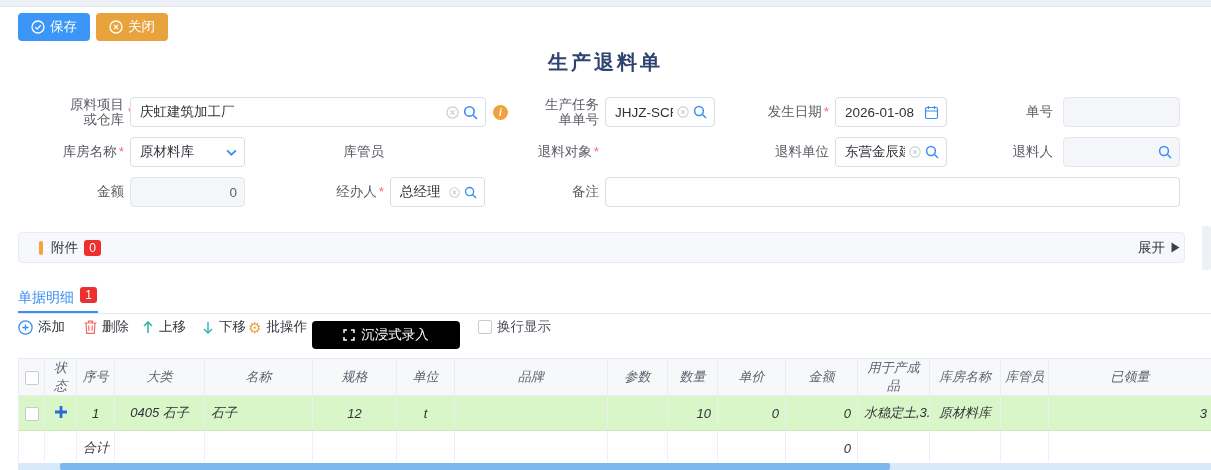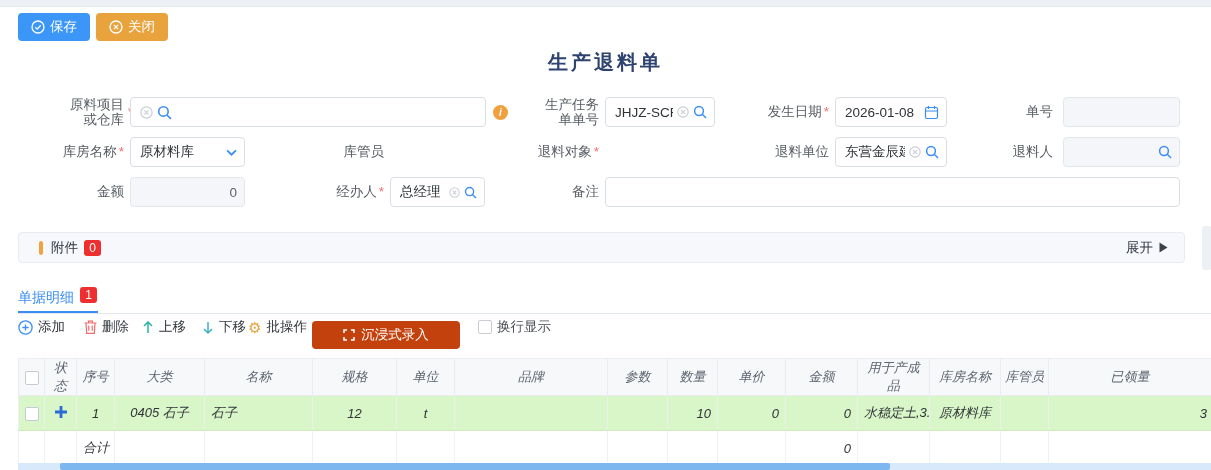--- a/index.html
+++ b/index.html
@@ -25,39 +25,39 @@
        border-radius:4px;display:flex;align-items:center;padding:0 7px 0 9px;font-size:13.5px;color:#2f3338;gap:4px;}
   .ctl .txt{flex:1;overflow:hidden;white-space:nowrap;}
   .ctl .txt.rt{text-align:right;}
   .ctl.dis{background:#f4f6f9;border-color:#e3e7ec;color:#5d6269;}
   .ic{flex:none;display:flex;align-items:center;}
   .info-dot{position:absolute;left:493px;top:105px;width:15px;height:15px;border-radius:50%;background:#f0a13e;
         color:#fff;font-size:10px;font-weight:bold;text-align:center;line-height:15px;font-style:italic;}
 
   
   .attach{position:absolute;left:18px;top:232px;width:1167px;height:31px;box-sizing:border-box;background:#f7f8fb;
-          border:1px solid #e8ebf1;border-radius:4px;display:flex;align-items:center;padding:0 16px 0 20px;}
+          border:1px solid #e8ebf1;border-radius:4px;display:flex;align-items:center;padding:0 4px 0 20px;}
   .amark{width:4px;height:14px;border-radius:2px;background:#f2a33c;margin-right:8px;}
   .atext{font-size:13.5px;color:#303540;}
   .badge{display:inline-block;min-width:9px;height:16px;line-height:16px;padding:0 4px;margin-left:6px;
          background:#ee2f2f;color:#fff;font-size:12px;border-radius:3px;text-align:center;}
   .expand{margin-left:auto;display:flex;align-items:center;gap:6px;font-size:13.5px;color:#303540;cursor:pointer;}
   .rgutter{position:absolute;right:0;top:226px;width:9px;height:44px;background:#edf0f4;border-radius:2px;}
 
   
   .tab{position:absolute;left:18px;top:287px;display:flex;align-items:flex-start;cursor:pointer;}
   .tabtxt{font-size:14px;color:#3b8ef3;line-height:20px;}
   .tabline{position:absolute;left:18px;top:311px;width:80px;height:3px;background:#3b8ef3;}
   .tabborder{position:absolute;left:18px;top:313px;width:1193px;height:1px;background:#e3e7ee;}
 
   
   .titem{position:absolute;top:313px;height:28px;display:flex;align-items:center;gap:5px;font-size:13.5px;
          color:#32363c;cursor:pointer;white-space:nowrap;}
   .gear{font-size:15px;color:#eaa23e;line-height:1;}
-  .btn-imm{position:absolute;left:312px;top:321px;width:148px;height:28px;background:#c2410c;color:#fff;
+  .btn-imm{position:absolute;left:312px;top:321px;width:148px;height:28px;background:#000000;color:#fff;
            border:none;border-radius:4px;display:flex;align-items:center;justify-content:center;gap:6px;
            font-size:13.5px;cursor:pointer;}
   .chk{width:14px;height:14px;box-sizing:border-box;border:1px solid #c6cbd4;border-radius:2px;background:#fff;}
 
   
   .twrap{position:absolute;left:18px;top:358px;width:1193px;height:104px;overflow:hidden;}
   table{border-collapse:collapse;table-layout:fixed;width:1193px;font-style:italic;}
   th{background:#f7f8fa;color:#5d6470;font-weight:normal;font-size:13px;height:34px;
      border:1px solid #e9ecf2;border-left:none;padding:0 4px;box-sizing:border-box;}
   th:first-child{border-left:1px solid #e9ecf2;}
@@ -101,20 +101,21 @@
   </button>
 
   <div class="title">生产退料单</div>
 
   <div class="lb lb2" style="right:1087px;top:97px;">
     <div>原料项目</div>
     <div>或仓库</div>
     <i class="req-mid">*</i>
   </div>
   <div class="ctl" style="left:130px;top:97px;width:356px;">
+    <span class="txt">庆虹建筑加工厂</span>
     <span class="ic">
       <svg width="13" height="13" viewBox="0 0 13 13" fill="none" stroke="#c9ced6" stroke-width="1.2">
           <circle cx="6.5" cy="6.5" r="5.6"></circle>
           <path d="M4.4 4.4l4.2 4.2M8.6 4.4L4.4 8.6"></path>
         </svg>
     </span>
     <span class="ic">
       <svg width="15" height="15" viewBox="0 0 14 14" fill="none" stroke="#3b8ef3" stroke-width="1.5">
           <circle cx="6" cy="6" r="4.4"></circle>
           <path d="M9.3 9.3L13 13"></path>

